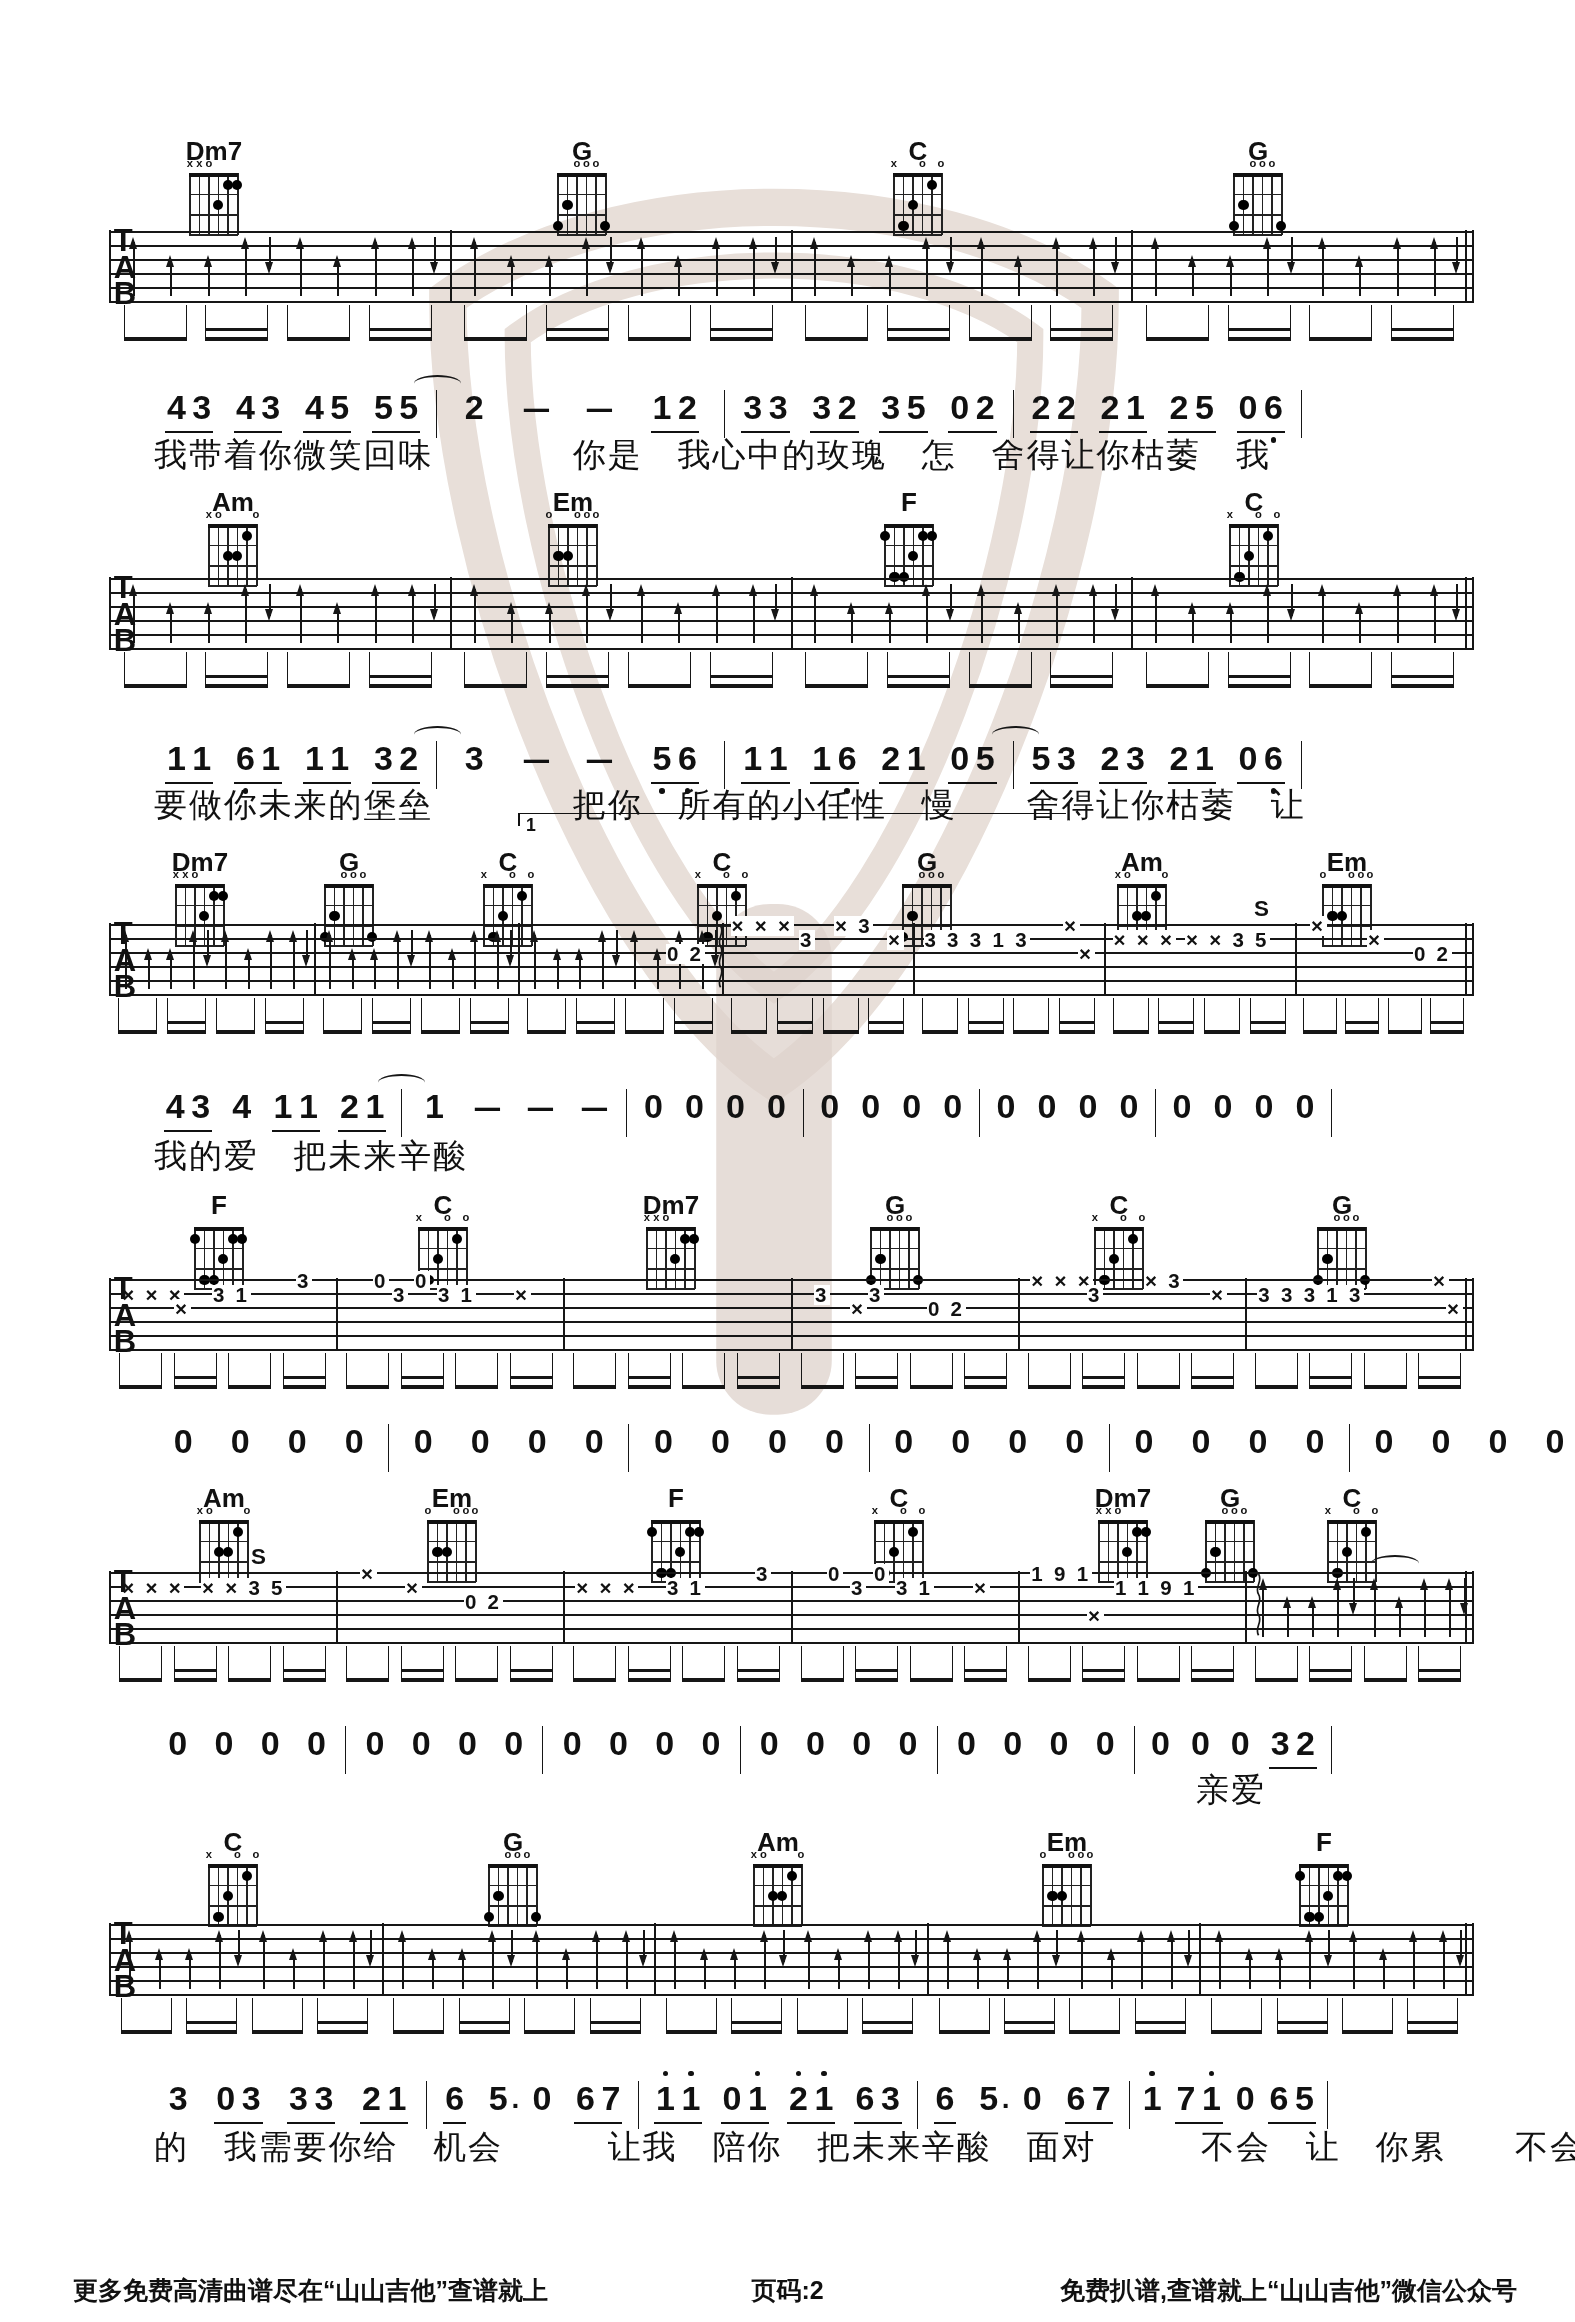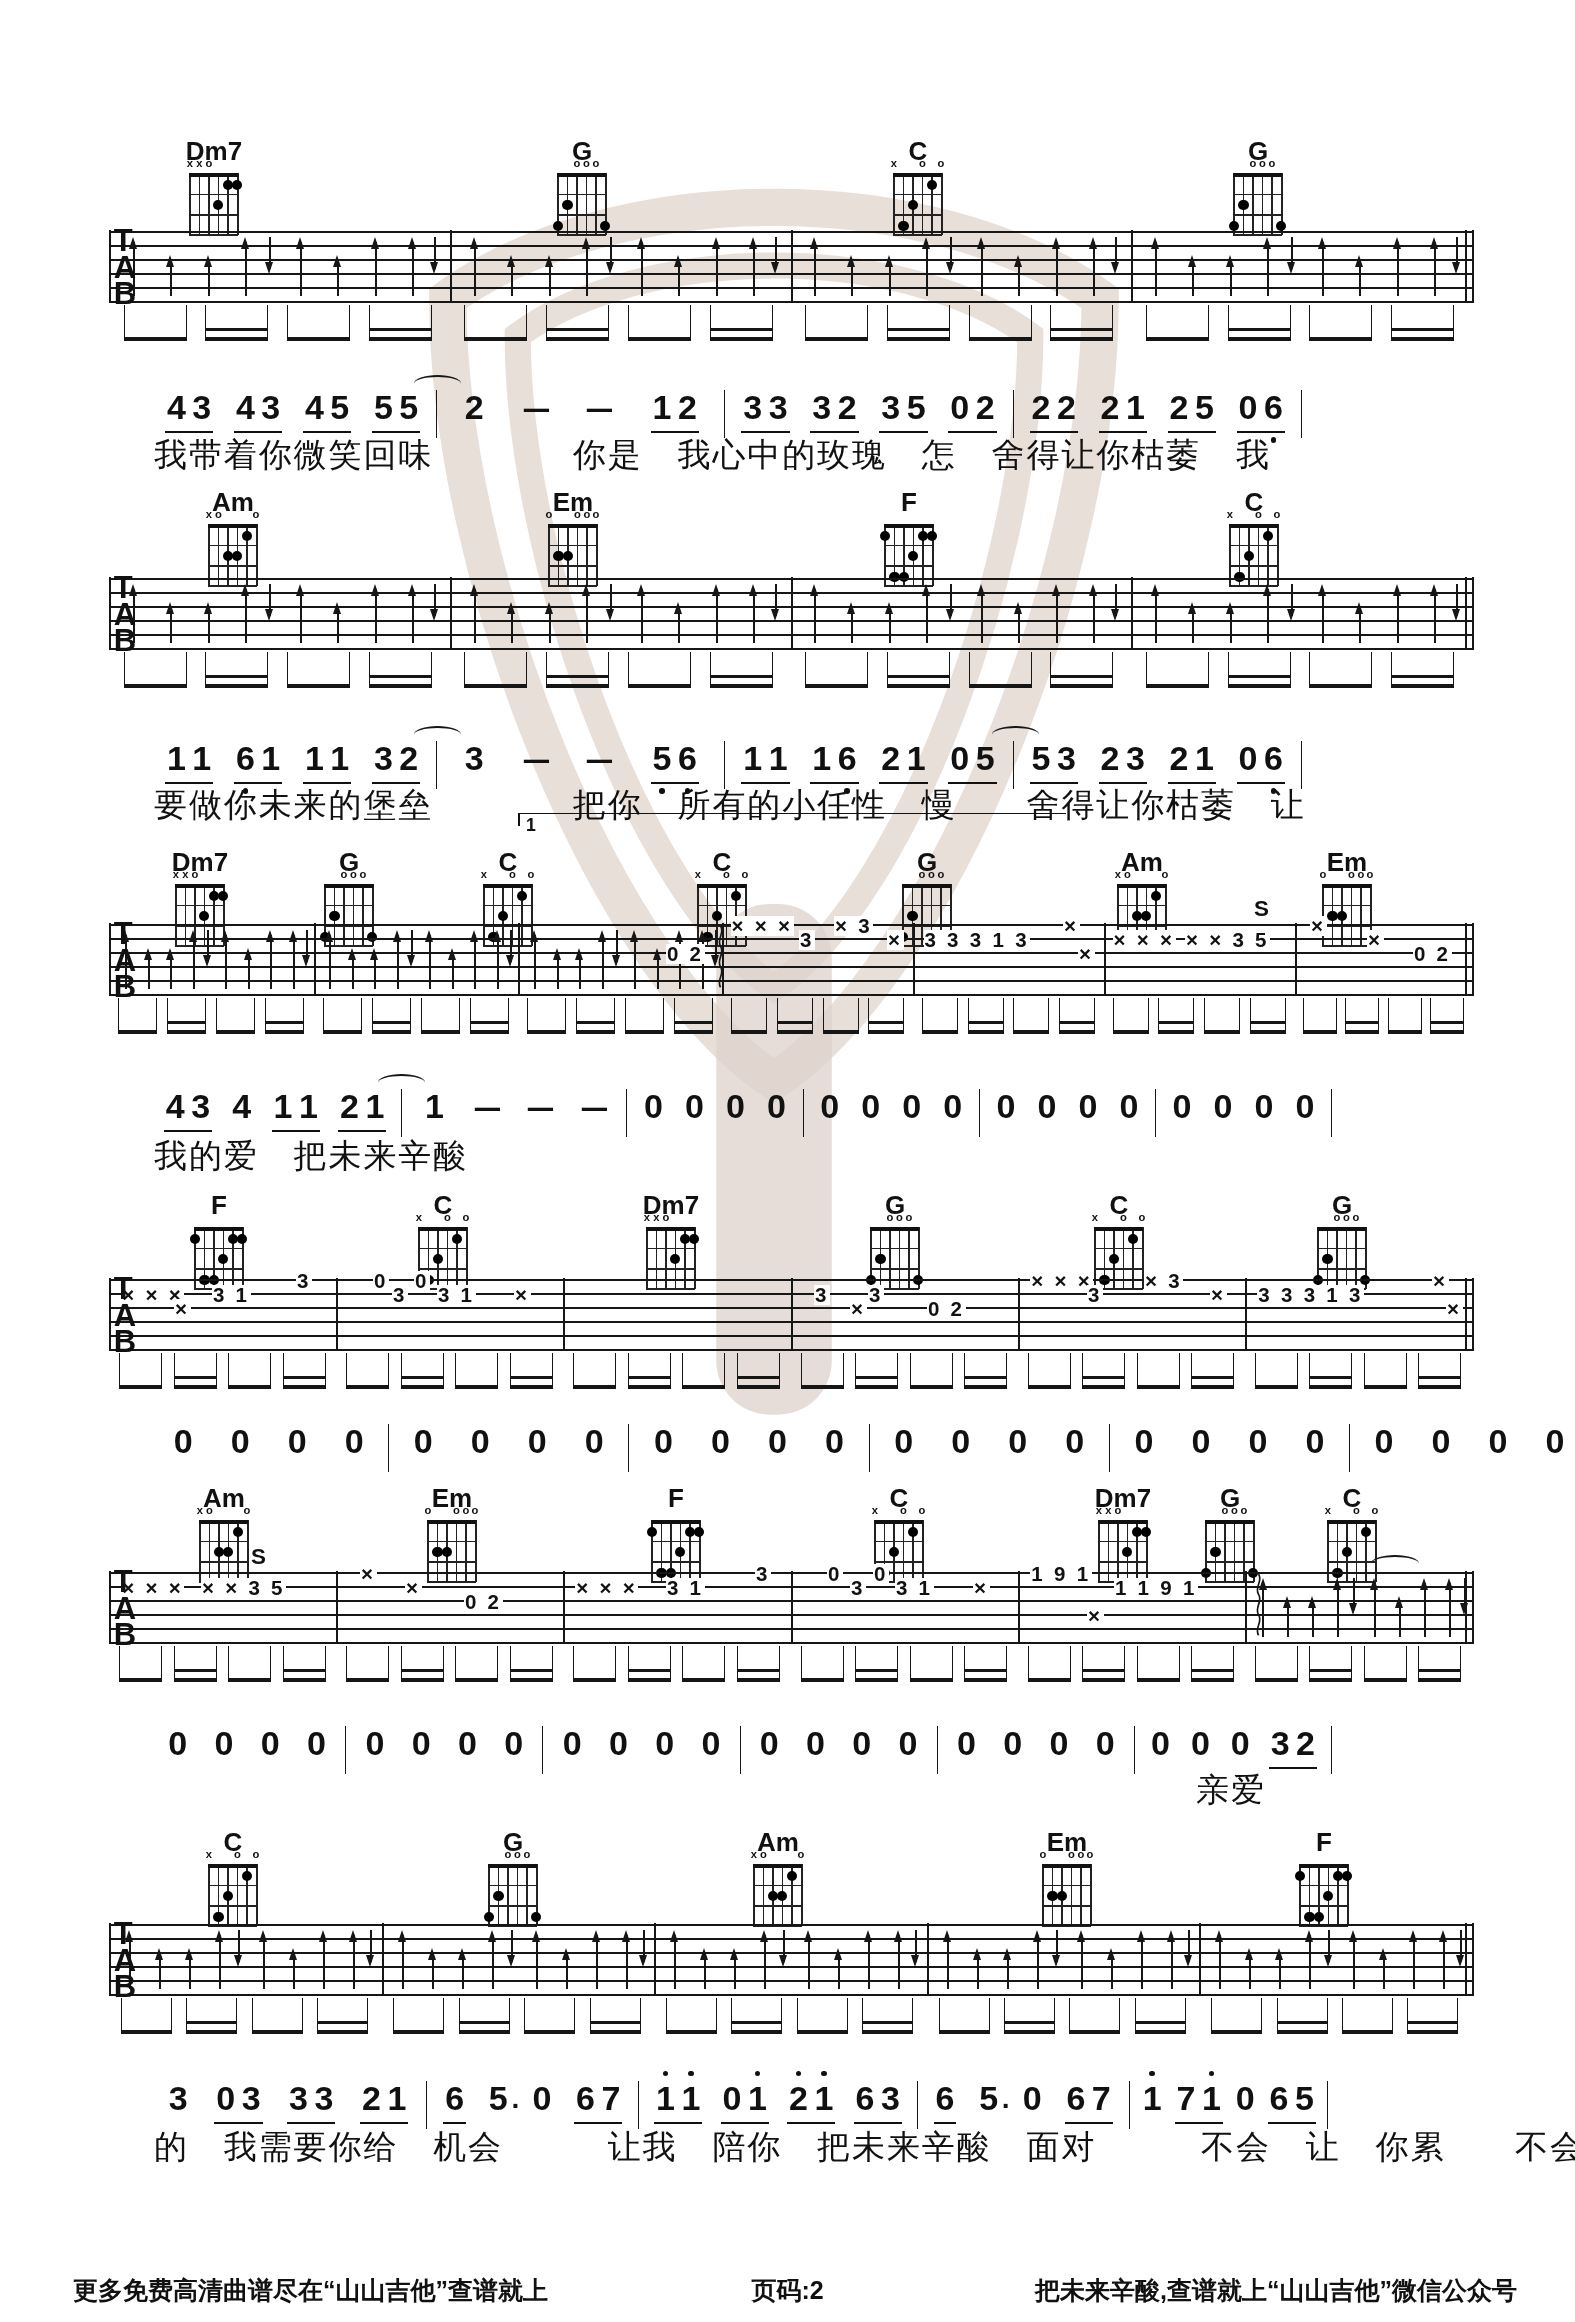--- a/index.html
+++ b/index.html
@@ -2434,16 +2434,16 @@
             <span class="note">5</span>
           </span>
         </div>
       </div>
       <div class="lyr" style="left: 154px; top: 2125px;">的　我需要你给　机会　　　让我　陪你　把未来辛酸　面对　　　不会　让　你累　　不会</div>
     </div>
 
   <div class="footer">
     <div class="fl">更多免费高清曲谱尽在“山山吉他”查谱就上</div>
     <div class="fc">页码:2</div>
-    <div class="fr">把未来辛酸,查谱就上“山山吉他”微信公众号</div>
+    <div class="fr">免费扒谱,查谱就上“山山吉他”微信公众号</div>
   </div>
 </div>
 
 
 </body></html>

